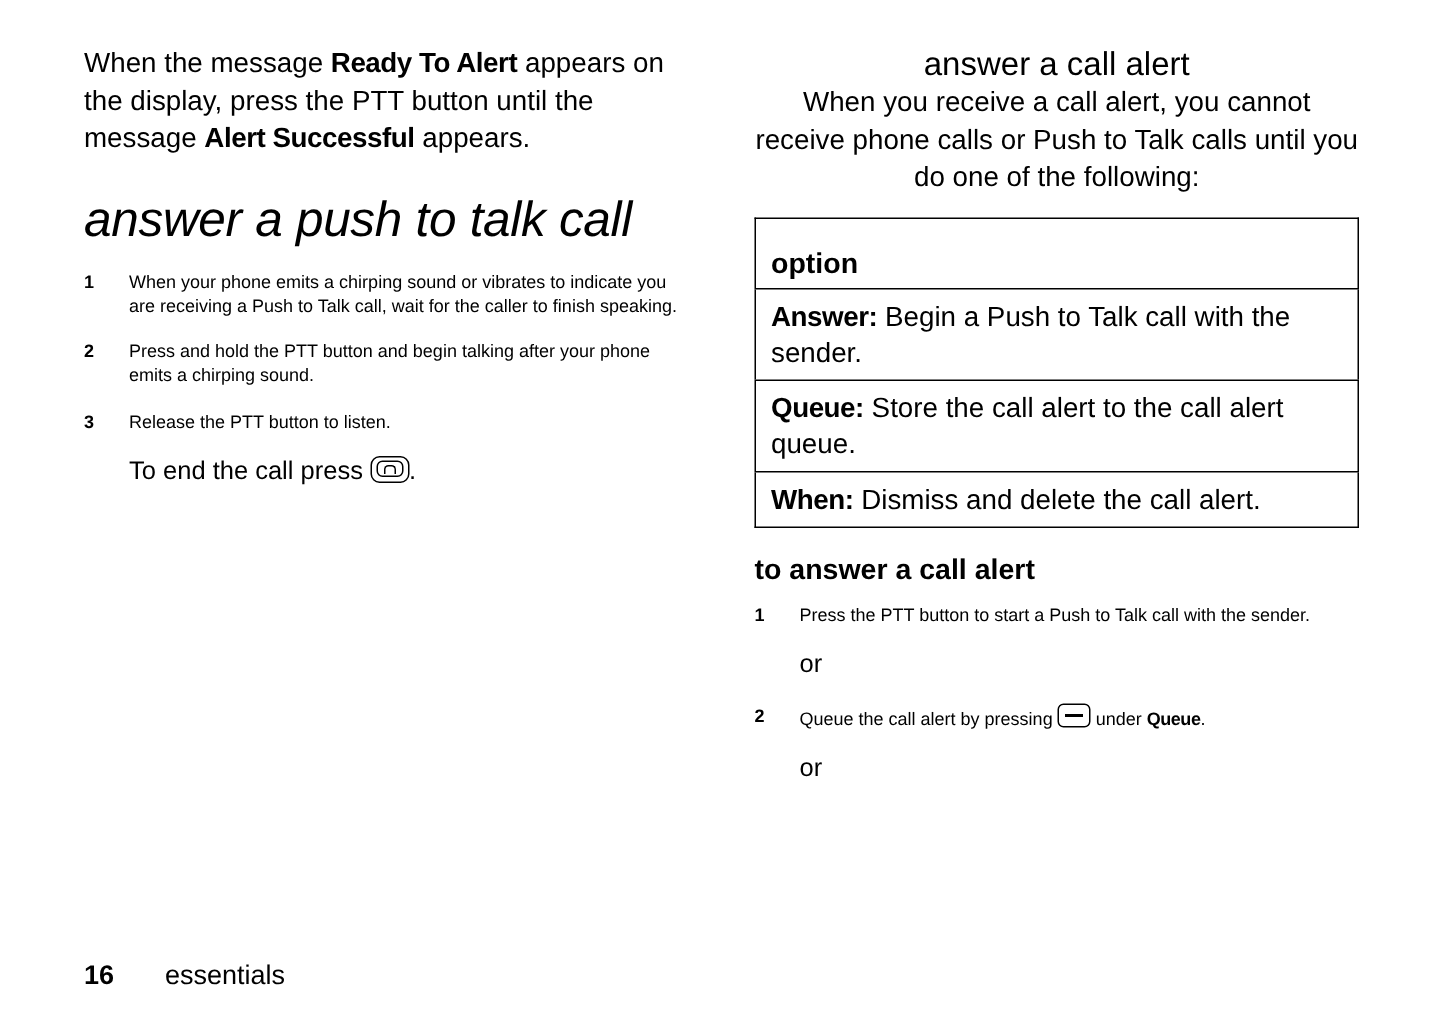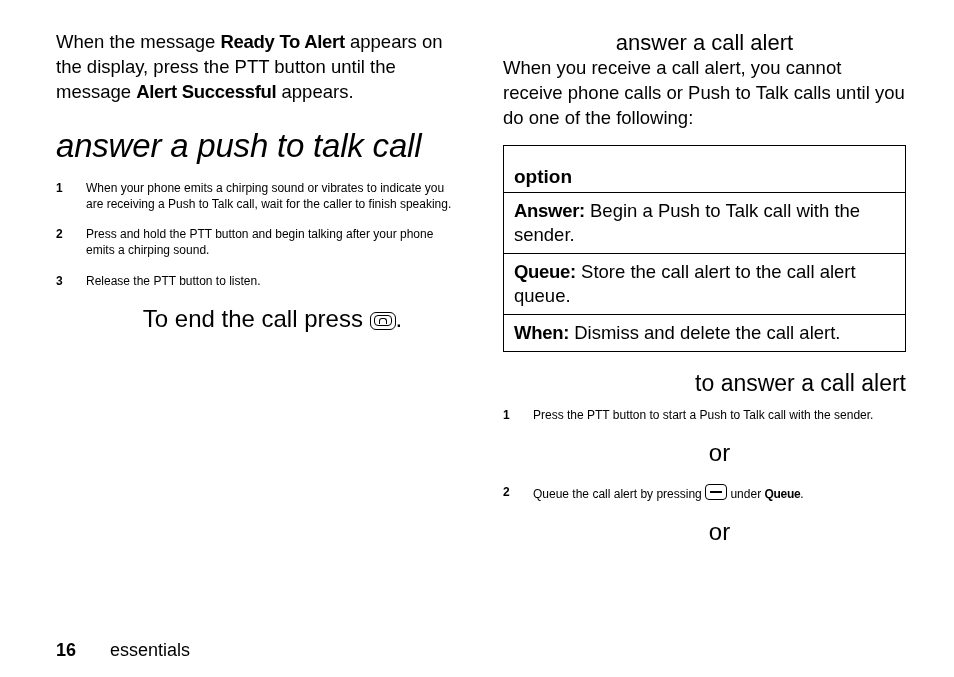--- a/index.html
+++ b/index.html
@@ -53,30 +53,30 @@
       padding-left: 30px;
       position: relative;
     }
     ol.steps > li::before {
       content: counter(step);
       position: absolute;
       left: 0;
       font-weight: bold;
     }
     .step-note {
-      font-size: 24px;
+      font-size: 17px;
       line-height: 1.35;
       padding-left: 30px;
       margin-bottom: 14px;
-      text-align: center;
     }
     .body-text {
       font-size: 18.5px;
       line-height: 1.35;
       margin-bottom: 14px;
+      text-align: center;
     }
     table.option-table {
       width: 100%;
       border-collapse: collapse;
       border: 1.5px solid #000;
       margin-bottom: 18px;
     }
     table.option-table th {
       text-align: left;
       font-size: 19px;
@@ -85,24 +85,23 @@
       border-bottom: 1.5px solid #000;
     }
     table.option-table td {
       font-size: 18.5px;
       line-height: 1.3;
       padding: 6px 10px;
       border-bottom: 1px solid #000;
     }
     table.option-table tr:last-child td { border-bottom: none; }
     h3.mini {
-      font-size: 23px;
-      font-weight: normal;
+      font-size: 19px;
+      font-weight: bold;
       margin-bottom: 10px;
-      text-align: right;
     }
     .footer {
       position: absolute;
       bottom: 16px;
       left: 56px;
       font-size: 18px;
     }
     .footer .pn { font-weight: bold; margin-right: 34px; }
     .icon-end {
       display: inline-block;

